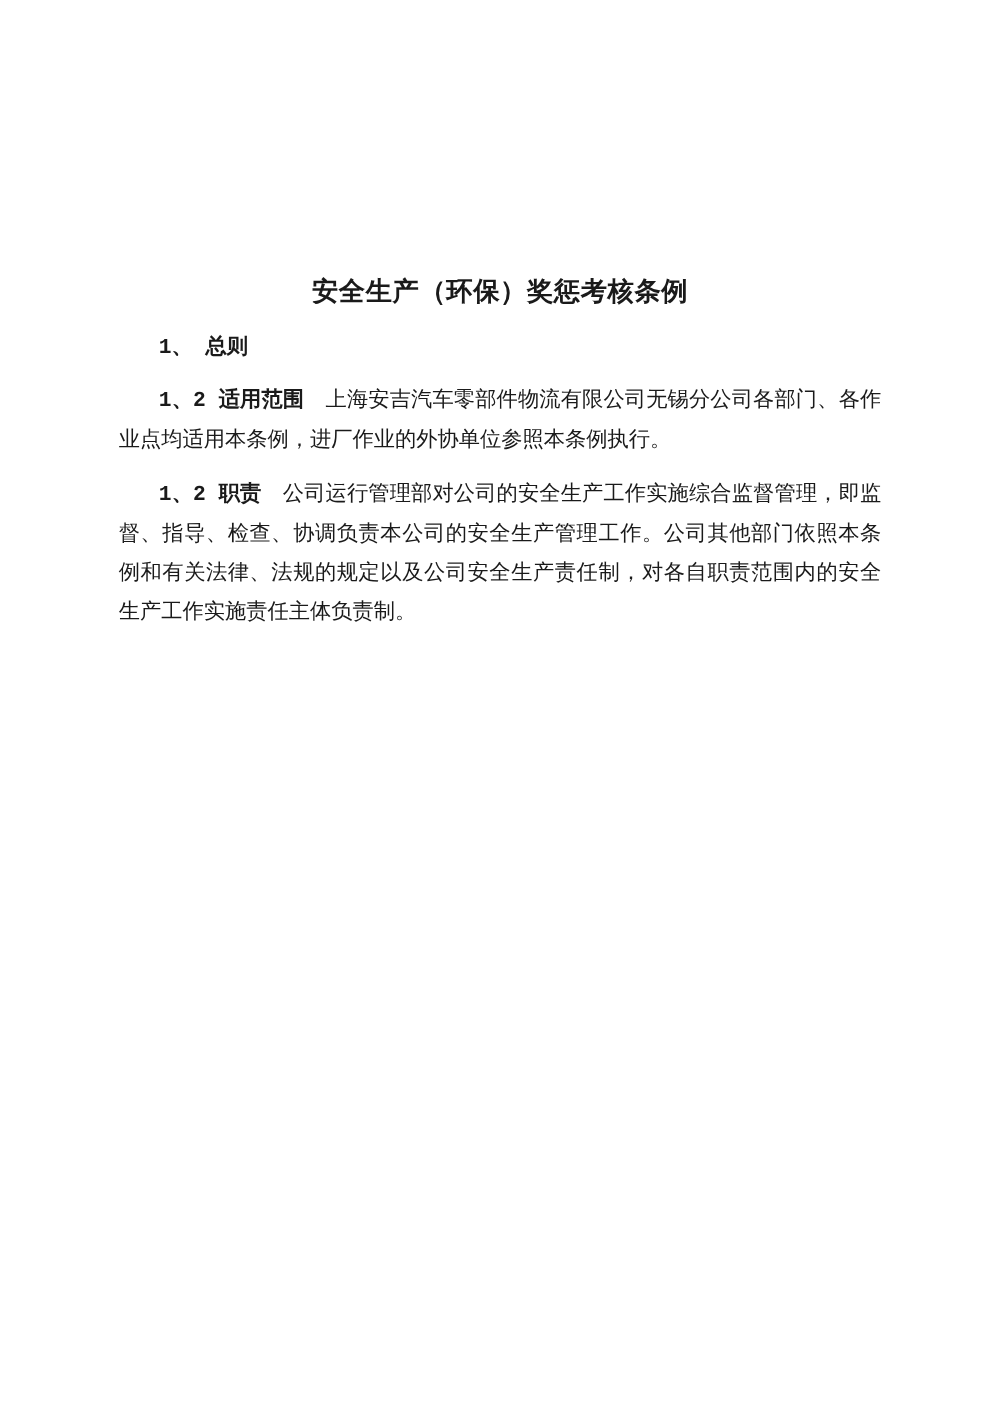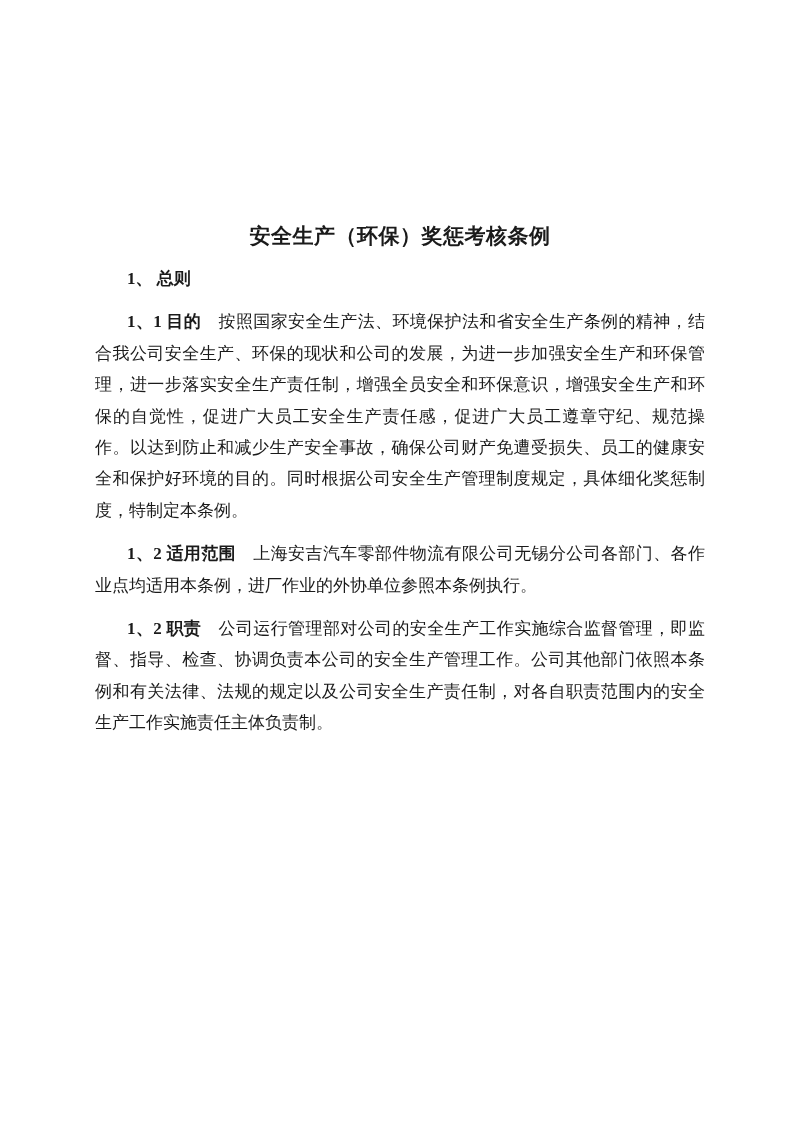--- a/index.html
+++ b/index.html
@@ -13,21 +13,21 @@
     height: 1122px;
     background: #ffffff;
     overflow: hidden;
   }
   .doc {
     position: absolute;
     left: 83px;
     top: 221px;
     width: 634px;
     color: #1a1a1a;
-    font-family: Liberation Serif, serif;
+    font-family: Liberation Mono, monospace;
   }
   .doc-title {
     margin: 0 0 10px 0;
     font-size: 21px;
     line-height: 30px;
     font-weight: bold;
     text-align: center;
     letter-spacing: 0.5px;
   }
   .para {
@@ -46,21 +46,20 @@
 </head>
 <body>
 
 <div class="page">
   <div class="doc">
 
     <h1 class="doc-title">安全生产（环保）奖惩考核条例</h1>
 
     <p class="para"><span class="lbl">1、 总则</span><span></span></p>
 
-    <p class="para"><span class="lbl">1、1 目的　</span><span>按照国家安全生产法、环境保护法和省安全生产条例的精神，结合我公司安全生产、环保的现状和公司的发展，为进一步加强安全生产和环保管理，进一步落实安全生产责任制，增强全员安全和环保意识，增强安全生产和环保的自觉性，促进广大员工安全生产责任感，促进广大员工遵章守纪、规范操作。以达到防止和减少生产安全事故，确保公司财产免遭受损失、员工的健康安全和保护好环境的目的。同时根据公司安全生产管理制度规定，具体细化奖惩制度，特制定本条例。</span></p>
 
     <p class="para"><span class="lbl">1、2 适用范围　</span><span>上海安吉汽车零部件物流有限公司无锡分公司各部门、各作业点均适用本条例，进厂作业的外协单位参照本条例执行。</span></p>
 
 
     <p class="para"><span class="lbl">1、2 职责　</span><span>公司运行管理部对公司的安全生产工作实施综合监督管理，即监督、指导、检查、协调负责本公司的安全生产管理工作。公司其他部门依照本条例和有关法律、法规的规定以及公司安全生产责任制，对各自职责范围内的安全生产工作实施责任主体负责制。</span></p>
 
 
 
   </div>
 </div>

